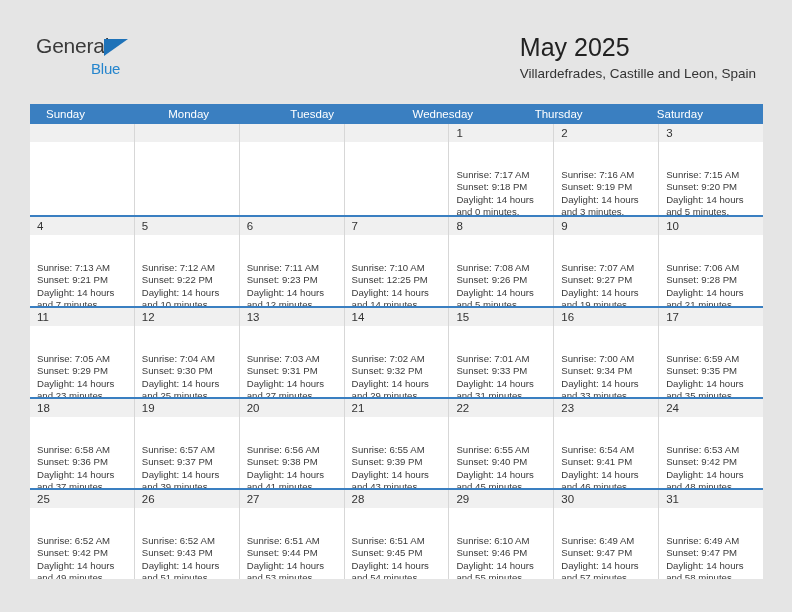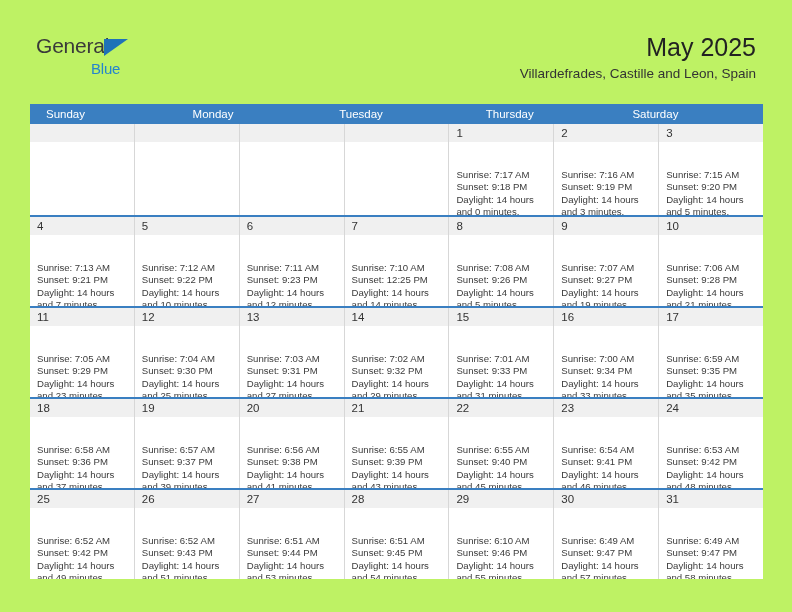--- a/index.html
+++ b/index.html
@@ -7,21 +7,21 @@
     width: 792px;
     height: 612px;
     background: #ffffff;
     font-family: "Liberation Sans", sans-serif;
     -webkit-font-smoothing: antialiased;
   }
   .page {
     position: relative;
     width: 792px;
     height: 612px;
-    background: #bef264;
+    background: #e5e5e5;
   }
 
   
   .header {
     position: absolute;
     left: 0; top: 0;
     width: 792px;
     height: 100px;
   }
   .logo {
@@ -56,21 +56,21 @@
     font-size: 15px;
     color: #2585cd;
     letter-spacing: -0.2px;
     line-height: 24px;
   }
 
   .title-block {
     position: absolute;
     right: 36px;
     top: 32px;
-    text-align: right;
+    text-align: left;
   }
   .cal-title {
     font-size: 25px;
     color: #222222;
     line-height: 30px;
     white-space: nowrap;
   }
   .cal-subtitle {
     margin-top: 3px;
     font-size: 13.5px;
@@ -156,20 +156,21 @@
       <div class="cal-subtitle">Villardefrades, Castille and Leon, Spain</div>
     </div>
 
   </div>
 
   <div class="calendar">
     <div class="dow-row" id="dow-row">
         <div class="dow">Sunday</div>
         <div class="dow">Monday</div>
         <div class="dow">Tuesday</div>
+        <div class="dow">Wednesday</div>
         <div class="dow">Thursday</div>
         <div class="dow">Saturday</div>
       </div>
     <div id="weeks-container">
         <div class="week">
           <div class="cell empty">
             <div class="daynum"></div>
           </div>
           <div class="cell empty">
             <div class="daynum"></div>

